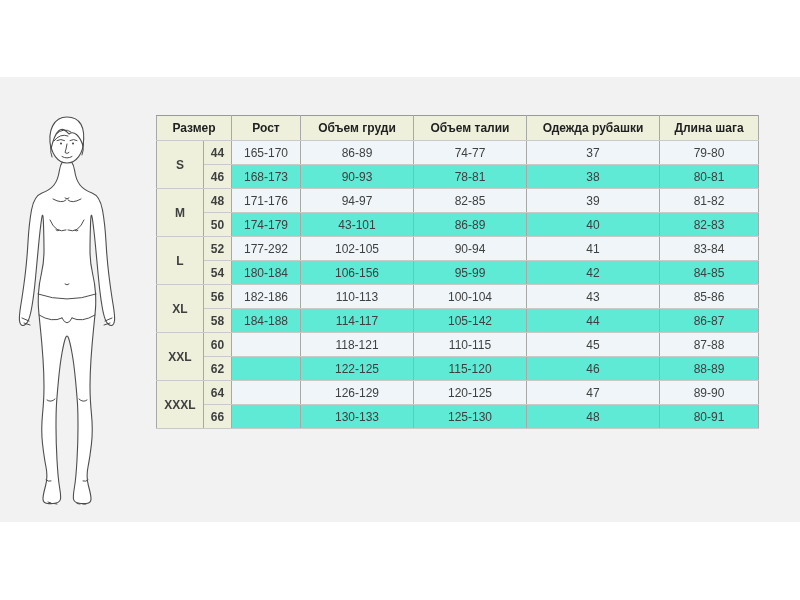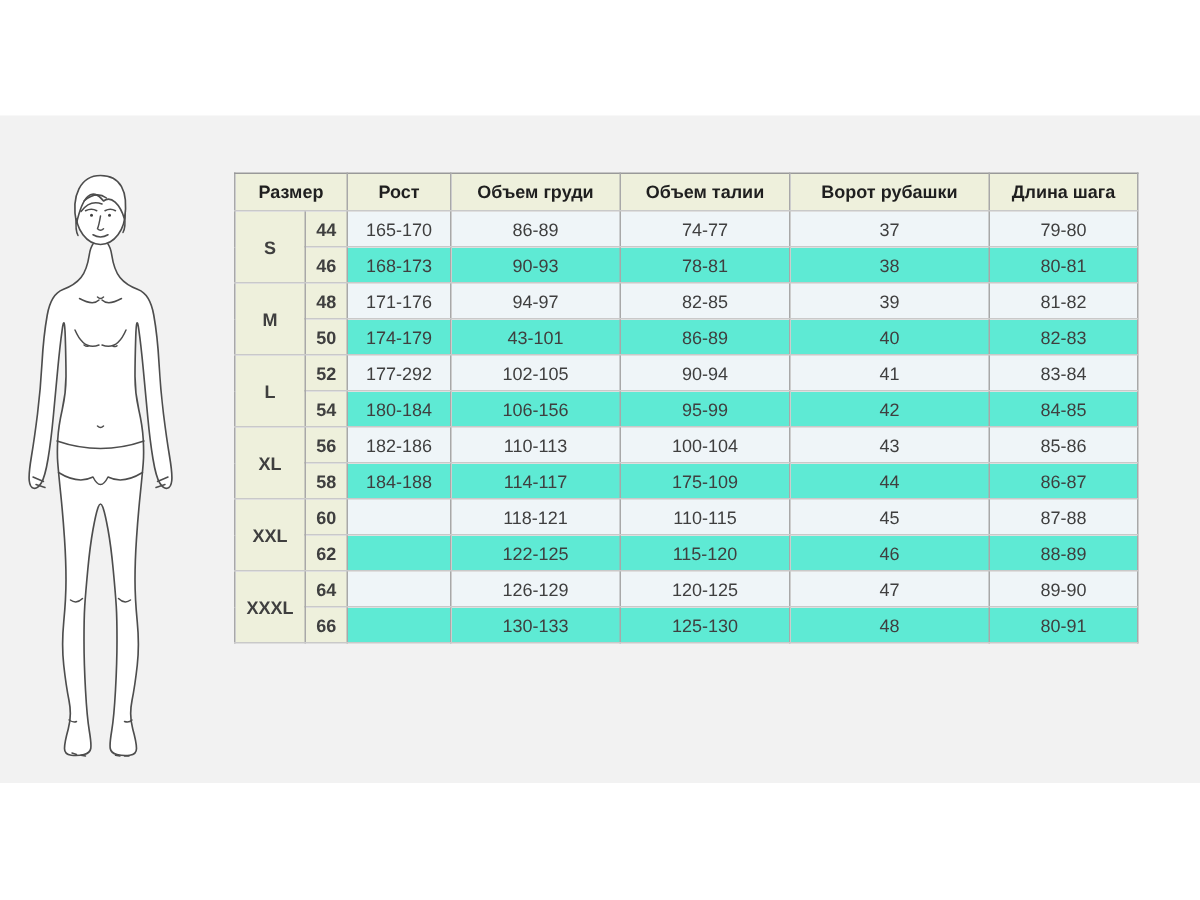--- a/index.html
+++ b/index.html
@@ -76,21 +76,21 @@
           <col style="width:113px">
           <col style="width:133px">
           <col style="width:99px">
       </colgroup>
       <thead>
         <tr>
           <th colspan="2">Размер</th>
           <th>Рост</th>
           <th>Объем груди</th>
           <th>Объем талии</th>
-          <th>Ворот рубашки</th>
+          <th>Одежда рубашки</th>
           <th>Длина шага</th>
         </tr>
       </thead>
       <tbody id="size-table-body">
           <tr class="row-blue">
             <td class="c-size" rowspan="2">S</td>
             <td class="c-num">44</td>
             <td class="c-data">165-170</td>
             <td class="c-data">86-89</td>
             <td class="c-data">74-77</td>
@@ -145,21 +145,21 @@
             <td class="c-data">182-186</td>
             <td class="c-data">110-113</td>
             <td class="c-data">100-104</td>
             <td class="c-data">43</td>
             <td class="c-data">85-86</td>
           </tr>
           <tr class="row-pink">
             <td class="c-num">58</td>
             <td class="c-data">184-188</td>
             <td class="c-data">114-117</td>
-            <td class="c-data">175-109</td>
+            <td class="c-data">105-142</td>
             <td class="c-data">44</td>
             <td class="c-data">86-87</td>
           </tr>
           <tr class="row-blue">
             <td class="c-size" rowspan="2">XXL</td>
             <td class="c-num">60</td>
             <td class="c-data"></td>
             <td class="c-data">118-121</td>
             <td class="c-data">110-115</td>
             <td class="c-data">45</td>

